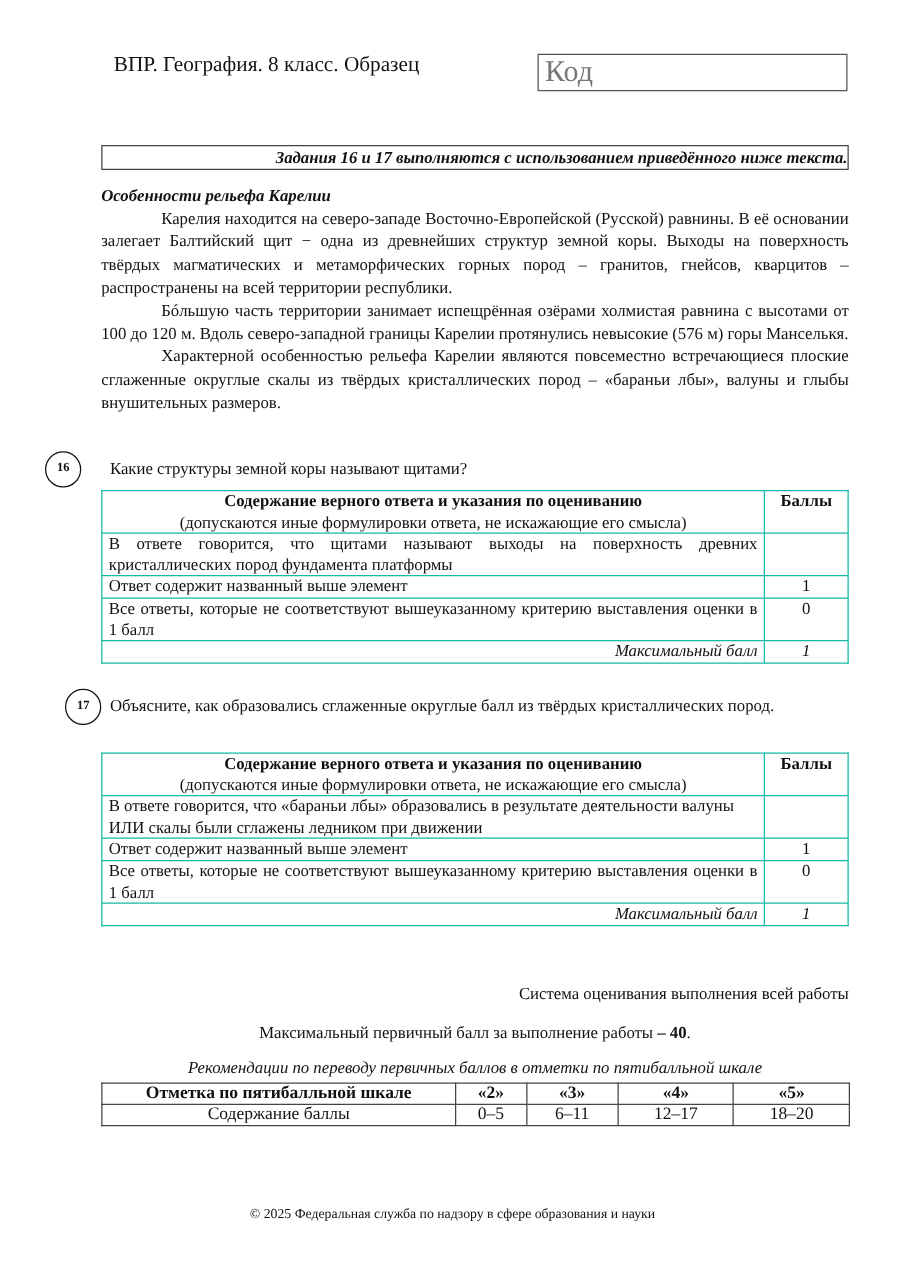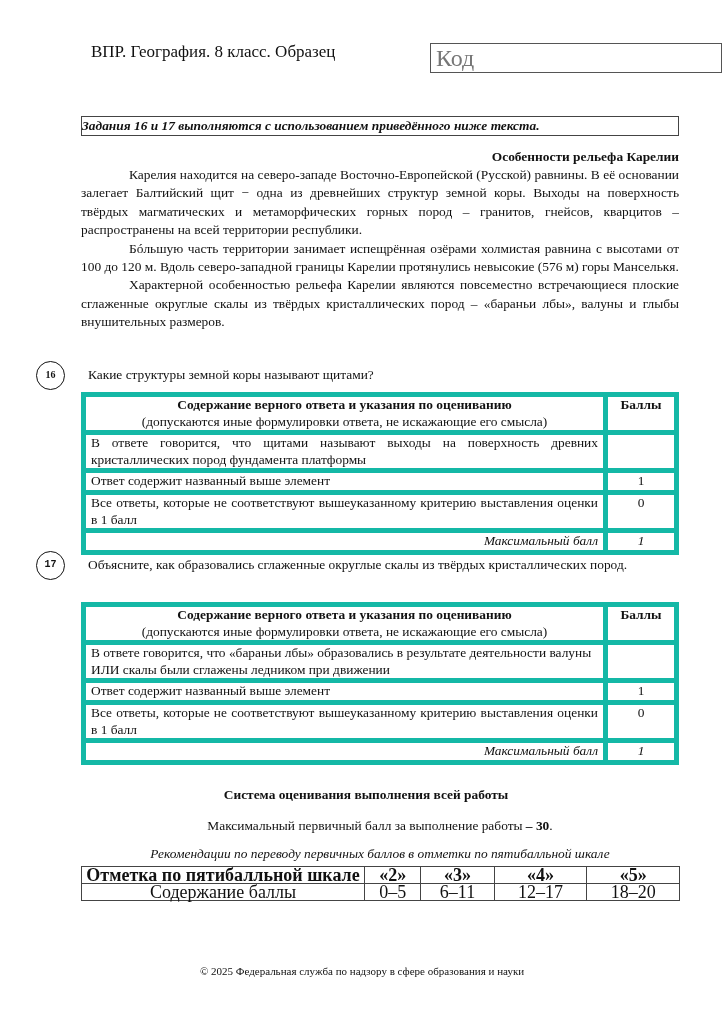--- a/index.html
+++ b/index.html
@@ -4,61 +4,61 @@
 <style>
   html, body { margin: 0; padding: 0; background: #ffffff; }
   body {
     width: 724px; height: 1024px; position: relative; overflow: hidden;
     font-family: "Liberation Serif", "DejaVu Serif", serif;
     color: #111; font-size: 13.4px;
   }
   .abs { position: absolute; }
   .header-title { left: 91px; top: 42px; font-size: 17px; }
   .code-box {
-    left: 430px; top: 43px; width: 292px; height: 30px;
+    left: 430px; top: 43px; width: 248px; height: 30px;
     border: 1.5px solid #555; box-sizing: border-box;
     font-size: 24px; color: #777; padding-left: 5px; line-height: 28px;
   }
   .banner {
     left: 81px; top: 116px; width: 598px; height: 20px;
     border: 1px solid #444; box-sizing: border-box;
-    text-align: left; font-weight: bold; font-style: italic;
+    text-align: right; font-weight: bold; font-style: italic;
     font-size: 13.4px; line-height: 18px;
   }
-  .text-title { left: 81px; top: 149px; width: 598px; text-align: right; font-weight: bold; }
+  .text-title { left: 81px; top: 149px; width: 598px; text-align: left; font-weight: bold; font-style: italic; }
   .passage { left: 81px; top: 166px; width: 598px; }
   .passage p {
     margin: 0; text-align: justify; line-height: 18.4px; text-indent: 48px;
   }
   .task-circle {
     width: 29px; height: 29px; border: 1.5px solid #111; border-radius: 50%;
     box-sizing: border-box; text-align: center; line-height: 26px;
     font-weight: bold; font-size: 10px;
   }
   .task-q { left: 88px; width: 591px; text-align: justify; line-height: 18.4px; }
   table.crit {
     position: absolute; left: 81px; width: 598px; border-collapse: collapse;
     font-size: 13.4px; line-height: 16.6px;
   }
   table.crit td, table.crit th {
-    border: 5px solid #14b8a6; padding: 0 5px; vertical-align: top;
+    border: 1px solid #14b8a6; padding: 0 5px; vertical-align: top;
   }
   table.crit th { font-weight: normal; text-align: center; }
   table.crit th .b { font-weight: bold; }
   table.crit td.desc { text-align: justify; }
   table.crit td.pts { width: 56px; text-align: center; }
   table.crit th.pts { width: 56px; font-weight: bold; }
   table.crit td.max { text-align: right; font-style: italic; }
   table.crit td.maxv { text-align: center; font-style: italic; }
-  .sys-title { left: 67px; top: 787px; width: 598px; text-align: center; font-weight: bold; }
+  .sys-title { left: 81px; top: 787px; width: 598px; text-align: right; font-weight: normal; }
   .sys-max { left: 81px; top: 818px; width: 598px; text-align: center; }
   .sys-rec { left: 81px; top: 846px; width: 598px; text-align: center; font-style: italic; }
   table.scale {
     position: absolute; left: 81px; top: 866px; width: 599px; border-collapse: collapse;
-    font-size: 18px; line-height: 16px;
+    font-size: 14px; line-height: 16px;
   }
   table.scale td { border: 1px solid #444; text-align: center; padding: 0; }
   table.scale td.lbl { width: 282px; }
   table.scale .b { font-weight: bold; }
   .footer { left: 0; top: 965px; width: 724px; text-align: center; font-size: 11px; }
 </style>
 </head>
 <body>
 
 <div class="abs header-title">ВПР. География. 8 класс. Образец</div>
@@ -97,22 +97,22 @@
     <td class="desc">Все ответы, которые не соответствуют вышеуказанному критерию выставления оценки в 1 балл</td>
     <td class="pts">0</td>
   </tr>
   <tr>
     <td class="max">Максимальный балл</td>
     <td class="maxv">1</td>
   </tr>
 </tbody>
   </table>
 
-<div class="abs task-circle" style="left:36px; top:551px;font-family:Liberation Mono, monospace;">17</div>
-<div class="abs task-q" style="top:556px;">Объясните, как образовались сглаженные округлые скалы из твёрдых кристаллических пород.</div>
+<div class="abs task-circle" style="left:52px; top:551px;">17</div>
+<div class="abs task-q" style="top:556px;">Объясните, как образовались сглаженные округлые балл из твёрдых кристаллических пород.</div>
 
 <table class="crit" style="top:602px;">
   <tbody>
       <tr>
     <th>
       <div class="b">Содержание верного ответа и указания по оцениванию</div>
       <div>(допускаются иные формулировки ответа, не искажающие его смысла)</div>
     </th>
     <th class="pts">Баллы</th>
   </tr>
@@ -132,21 +132,21 @@
     <td class="pts">0</td>
   </tr>
   <tr>
     <td class="max">Максимальный балл</td>
     <td class="maxv">1</td>
   </tr>
 </tbody>
   </table>
 
 <div class="abs sys-title">Система оценивания выполнения всей работы</div>
-<div class="abs sys-max"><span>Максимальный первичный балл за выполнение работы</span><b> – </b><b>30</b><span>.</span></div>
+<div class="abs sys-max"><span>Максимальный первичный балл за выполнение работы</span><b> – </b><b>40</b><span>.</span></div>
 <div class="abs sys-rec">Рекомендации по переводу первичных баллов в отметки по пятибалльной шкале</div>
 
 <table class="scale">
   <tbody>
       <tr>
     <td class="lbl b">Отметка по пятибалльной шкале</td>
     <td class="b">«2»</td>
     <td class="b">«3»</td>
     <td class="b">«4»</td>
     <td class="b">«5»</td>

